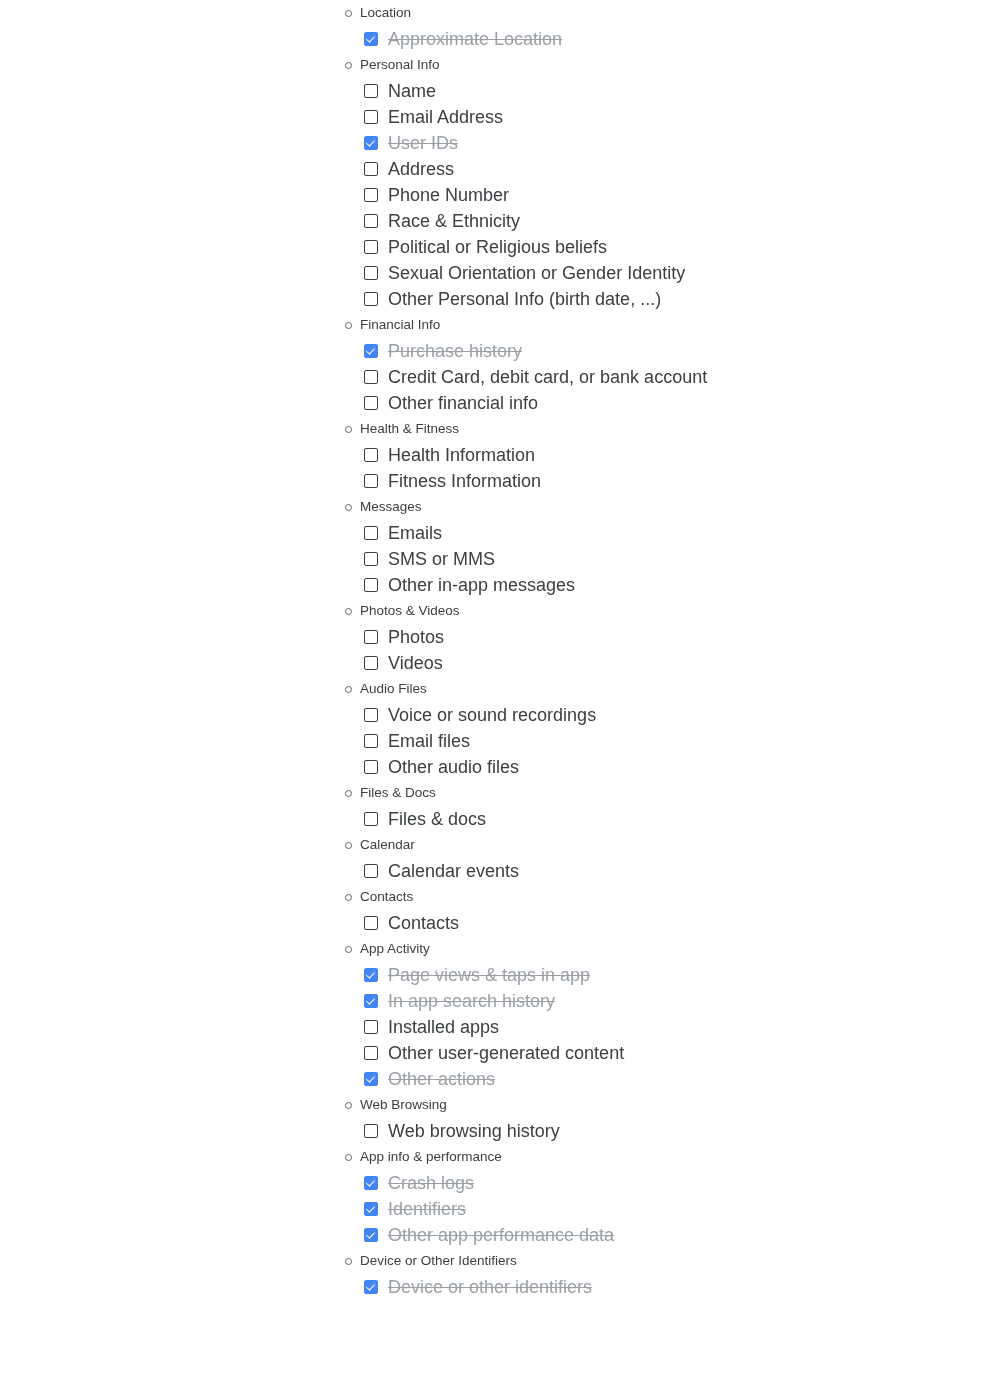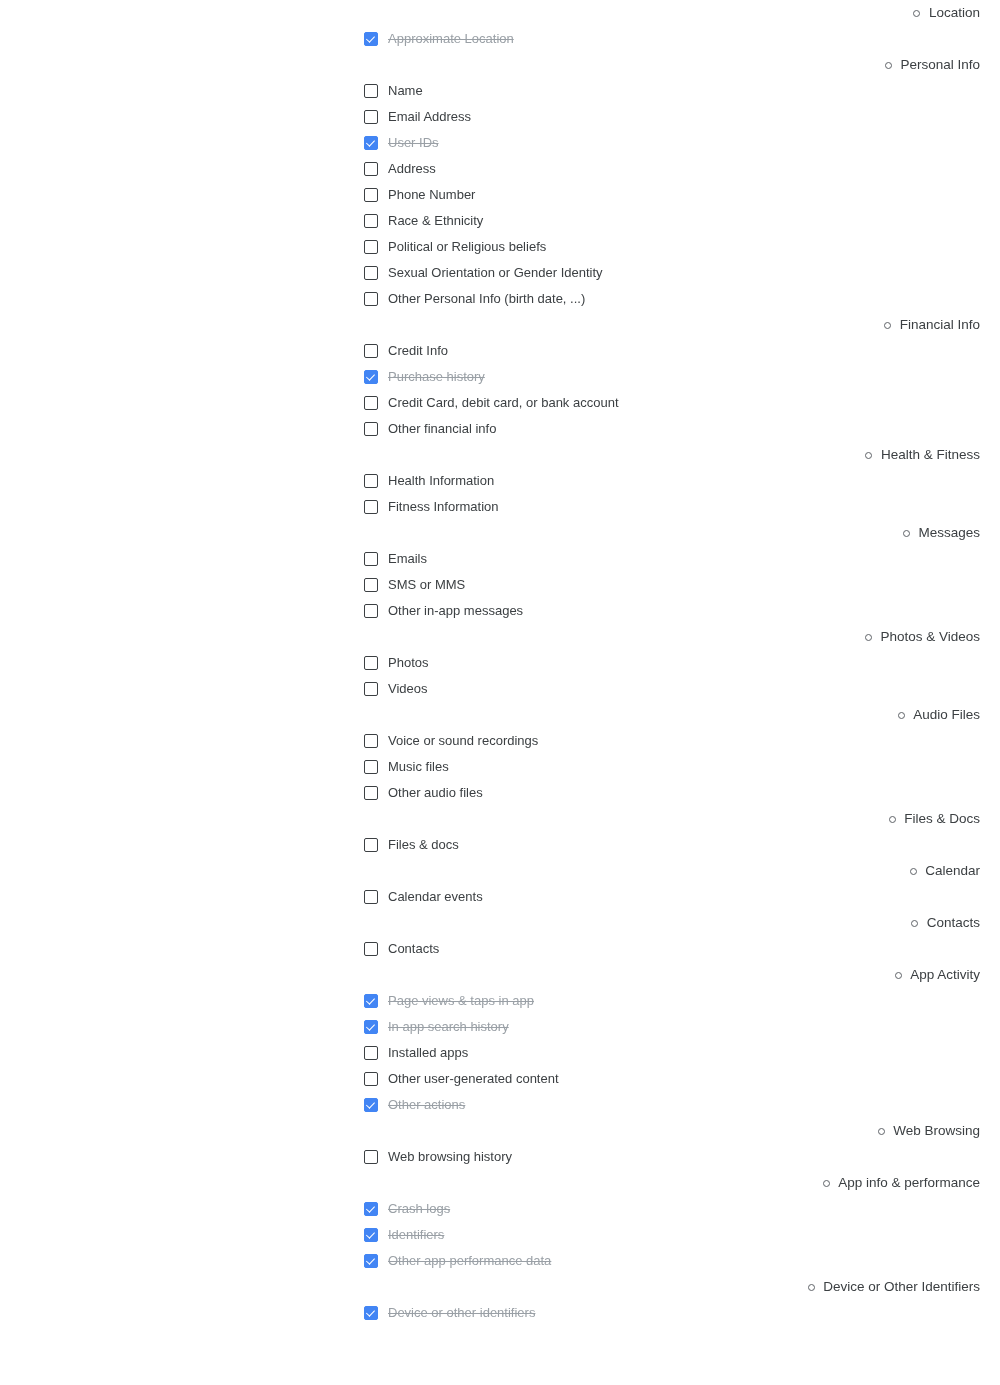--- a/index.html
+++ b/index.html
@@ -20,21 +20,20 @@
     top: 0px;
     width: 640px;
   }
 
   
   .category {
     display: flex;
     align-items: center;
     height: 26px;
     padding-left: 0px;
-    justify-content: flex-end;
   }
   .category-bullet {
     width: 16px;
     flex: 0 0 16px;
     display: flex;
     align-items: center;
     justify-content: center;
   }
   .category-bullet::before {
     content: "";
@@ -81,21 +80,21 @@
     position: absolute;
     left: 3.4px;
     top: 1.1px;
     width: 3.6px;
     height: 7px;
     border: solid #ffffff;
     border-width: 0 1.8px 1.8px 0;
     transform: rotate(43deg);
   }
   .item-label {
-    font-size: 13px;
+    font-size: 18px;
     line-height: 26px;
     white-space: nowrap;
     padding-left: 10px;
   }
   .item-label.off {
     color: #3c4043;
   }
   .item-label.on {
     color: #9aa0a6;
     text-decoration: line-through;
@@ -153,24 +152,20 @@
     </div>
     <div class="item">
       <span class="cb unchecked"></span>
       <span class="item-label off">Other Personal Info (birth date, ...)</span>
     </div>
     <div class="category">
       <span class="category-bullet"></span>
       <span class="category-label">Financial Info</span>
     </div>
     <div class="item">
-      <span class="cb unchecked"></span>
-      <span class="item-label off">Credit Info</span>
-    </div>
-    <div class="item">
       <span class="cb checked"></span>
       <span class="item-label on">Purchase history</span>
     </div>
     <div class="item">
       <span class="cb unchecked"></span>
       <span class="item-label off">Credit Card, debit card, or bank account</span>
     </div>
     <div class="item">
       <span class="cb unchecked"></span>
       <span class="item-label off">Other financial info</span>
@@ -218,21 +213,21 @@
     <div class="category">
       <span class="category-bullet"></span>
       <span class="category-label">Audio Files</span>
     </div>
     <div class="item">
       <span class="cb unchecked"></span>
       <span class="item-label off">Voice or sound recordings</span>
     </div>
     <div class="item">
       <span class="cb unchecked"></span>
-      <span class="item-label off">Music files</span>
+      <span class="item-label off">Email files</span>
     </div>
     <div class="item">
       <span class="cb unchecked"></span>
       <span class="item-label off">Other audio files</span>
     </div>
     <div class="category">
       <span class="category-bullet"></span>
       <span class="category-label">Files &amp; Docs</span>
     </div>
     <div class="item">

